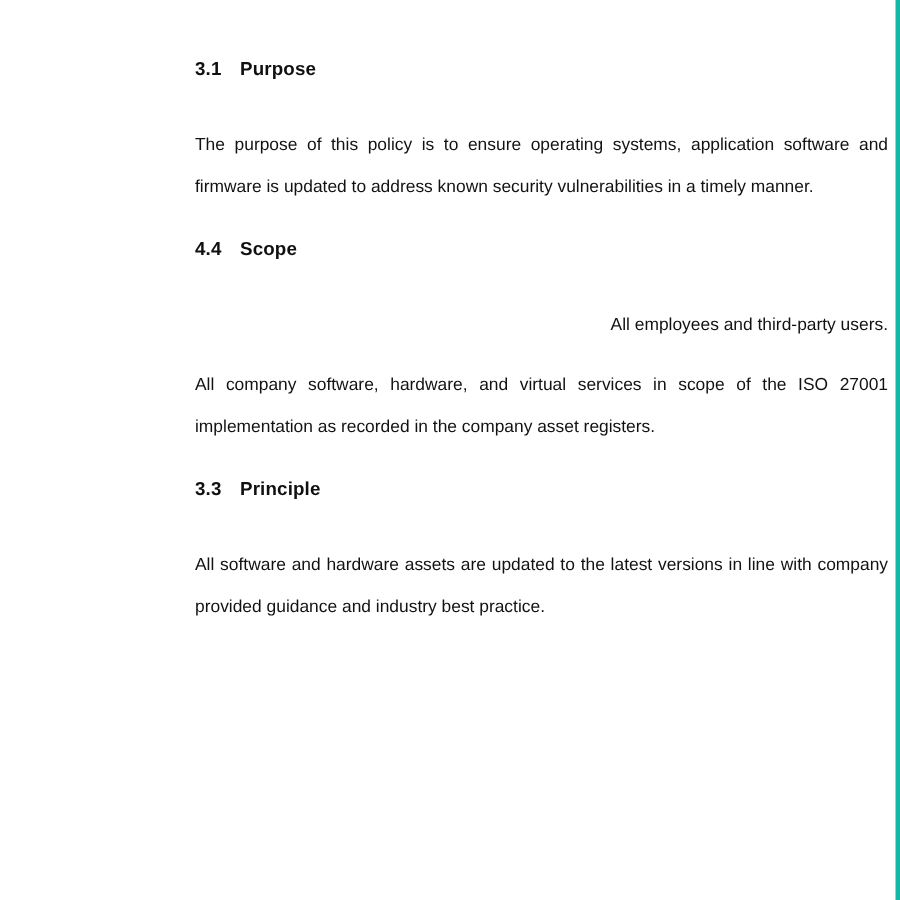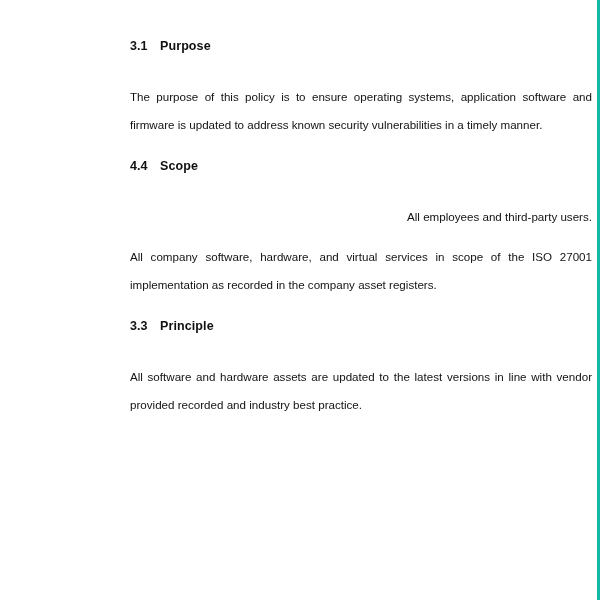--- a/index.html
+++ b/index.html
@@ -100,16 +100,16 @@
     </h2>
 
     <p class="body-text last-ragged blk p-scope-1">All employees and third-party users.</p>
 
     <p class="body-text blk p-scope-2">All company software, hardware, and virtual services in scope of the ISO 27001 implementation as recorded in the company asset registers.</p>
 
     <h2 class="section-heading blk h-principle">
       <span class="num">3.3</span><span>Principle</span>
     </h2>
 
-    <p class="body-text blk p-principle">All software and hardware assets are updated to the latest versions in line with vendor provided recorded and industry best practice.</p>
+    <p class="body-text blk p-principle">All software and hardware assets are updated to the latest versions in line with company provided guidance and industry best practice.</p>
 
   </div>
 </div>
 
 </body></html>

